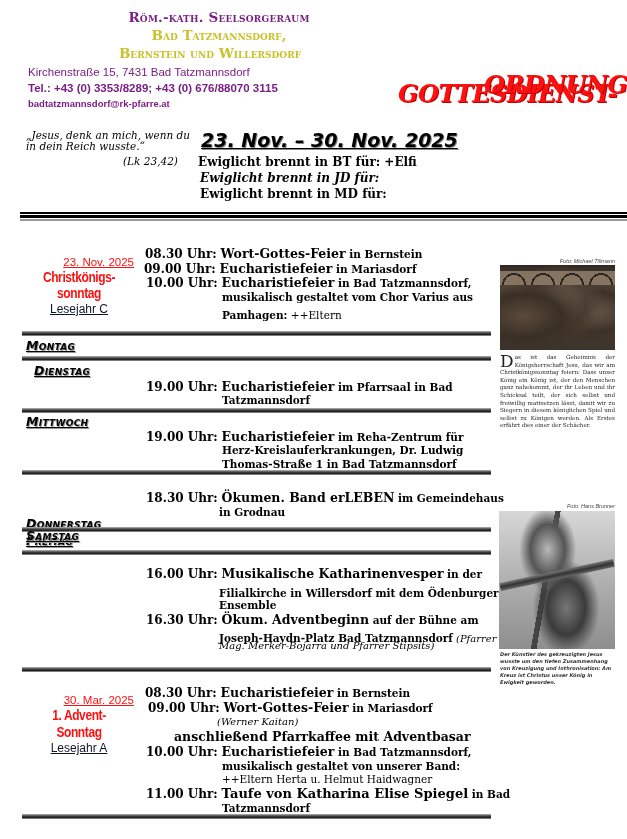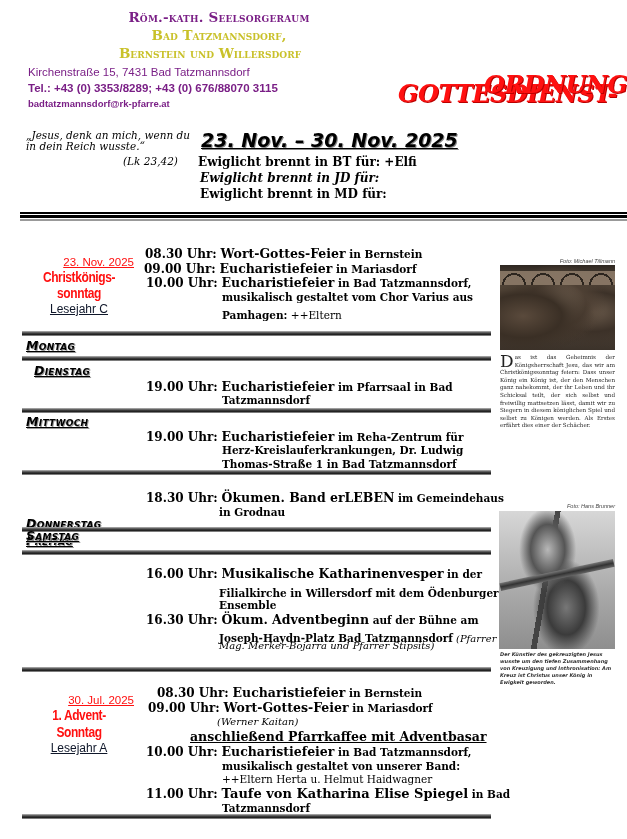--- a/index.html
+++ b/index.html
@@ -164,35 +164,35 @@
 <div class="abs ev" style="left:146px; top:612px;">
   <span class="t">16.30 Uhr:</span>
   <span class="n">Ökum. Adventbeginn</span><span class="loc"> auf der Bühne am</span>
 </div>
 <div class="abs" style="left:219px; top:627px; white-space:nowrap;">
   <span class="sub">Joseph-Haydn-Platz Bad Tatzmannsdorf</span><span class="subi"> (Pfarrer</span>
 </div>
 <div class="abs subi" style="left:219px; top:640px;">Mag. Merker-Bojarra und Pfarrer Stipsits)</div>
 <div class="abs bar" style="top:667px;"></div>
 
-<div class="abs sun-date" style="left:24px; top:694px;">30. Jul. 2025</div>
+<div class="abs sun-date" style="left:24px; top:694px;">30. Mar. 2025</div>
 <div class="abs sun-name" style="left:24px; top:707px;">1. Advent-</div>
 <div class="abs sun-name" style="left:24px; top:724px;">Sonntag</div>
 <div class="abs sun-lese" style="left:24px; top:741px;">Lesejahr A</div>
 
-<div class="abs ev" style="left:145px; top:685px;margin-left:12px;">
+<div class="abs ev" style="left:145px; top:685px;">
   <span class="t">08.30 Uhr:</span>
   <span class="n">Eucharistiefeier</span><span class="loc"> in Bernstein</span>
 </div>
 <div class="abs ev" style="left:148px; top:700px;">
   <span class="t">09.00 Uhr:</span>
   <span class="n">Wort-Gottes-Feier</span><span class="loc"> in Mariasdorf</span>
 </div>
 <div class="abs subi" style="left:217px; top:716px;">(Werner Kaitan)</div>
-<div class="abs ev" style="left:190px; top:729px;text-decoration:underline;">
+<div class="abs ev" style="left:174px; top:729px;">
   <span class="n">anschließend Pfarrkaffee mit Adventbasar</span>
 </div>
 <div class="abs ev" style="left:146px; top:744px;">
   <span class="t">10.00 Uhr:</span>
   <span class="n">Eucharistiefeier</span><span class="loc"> in Bad Tatzmannsdorf,</span>
 </div>
 <div class="abs sub" style="left:222px; top:760px;">musikalisch gestaltet von unserer Band:</div>
 <div class="abs subn" style="left:222px; top:773px;">++Eltern Herta u. Helmut Haidwagner</div>
 <div class="abs ev" style="left:146px; top:786px;">
   <span class="t">11.00 Uhr:</span>

